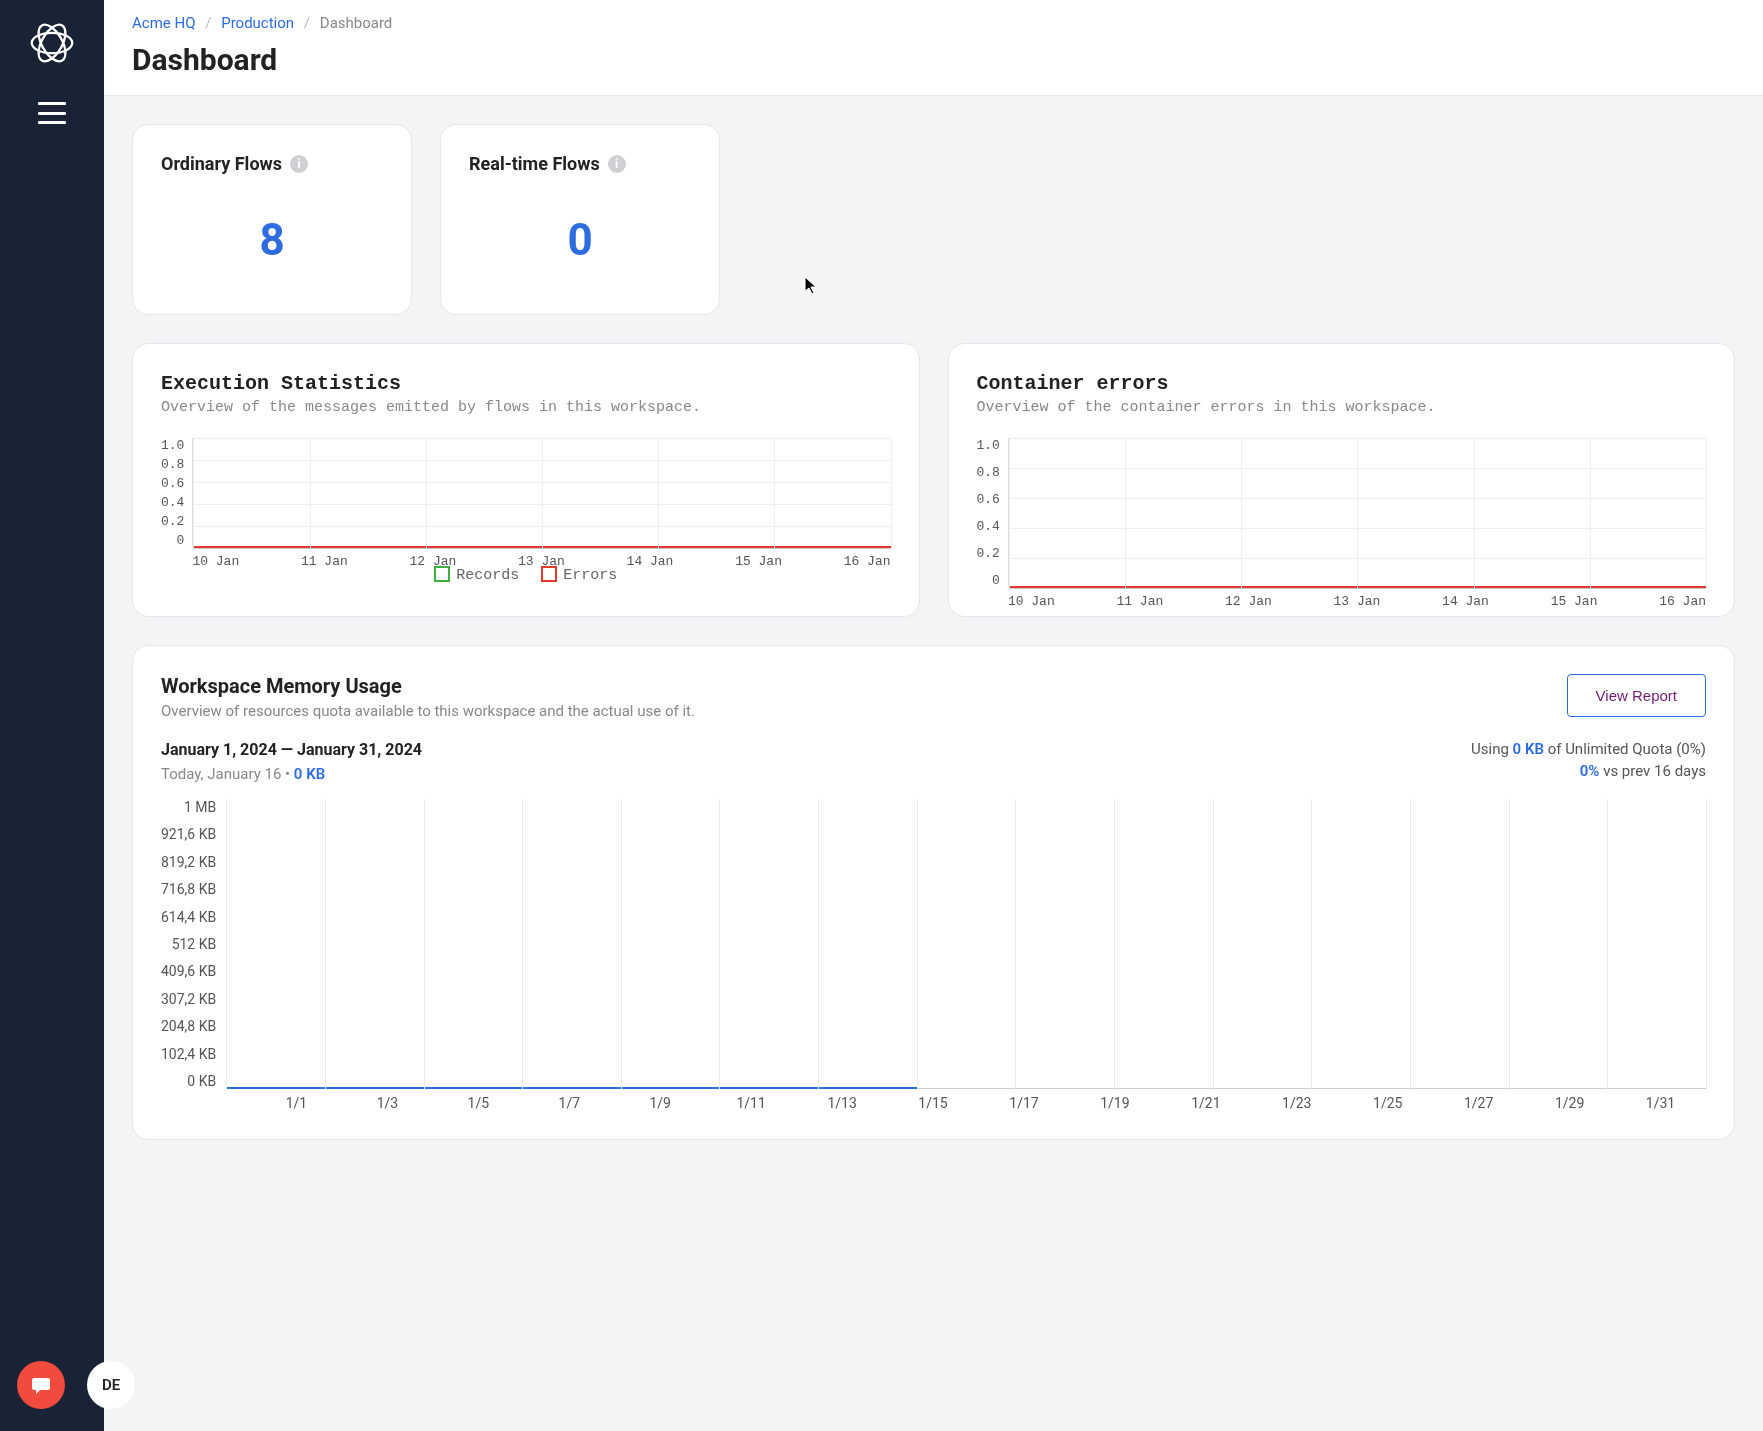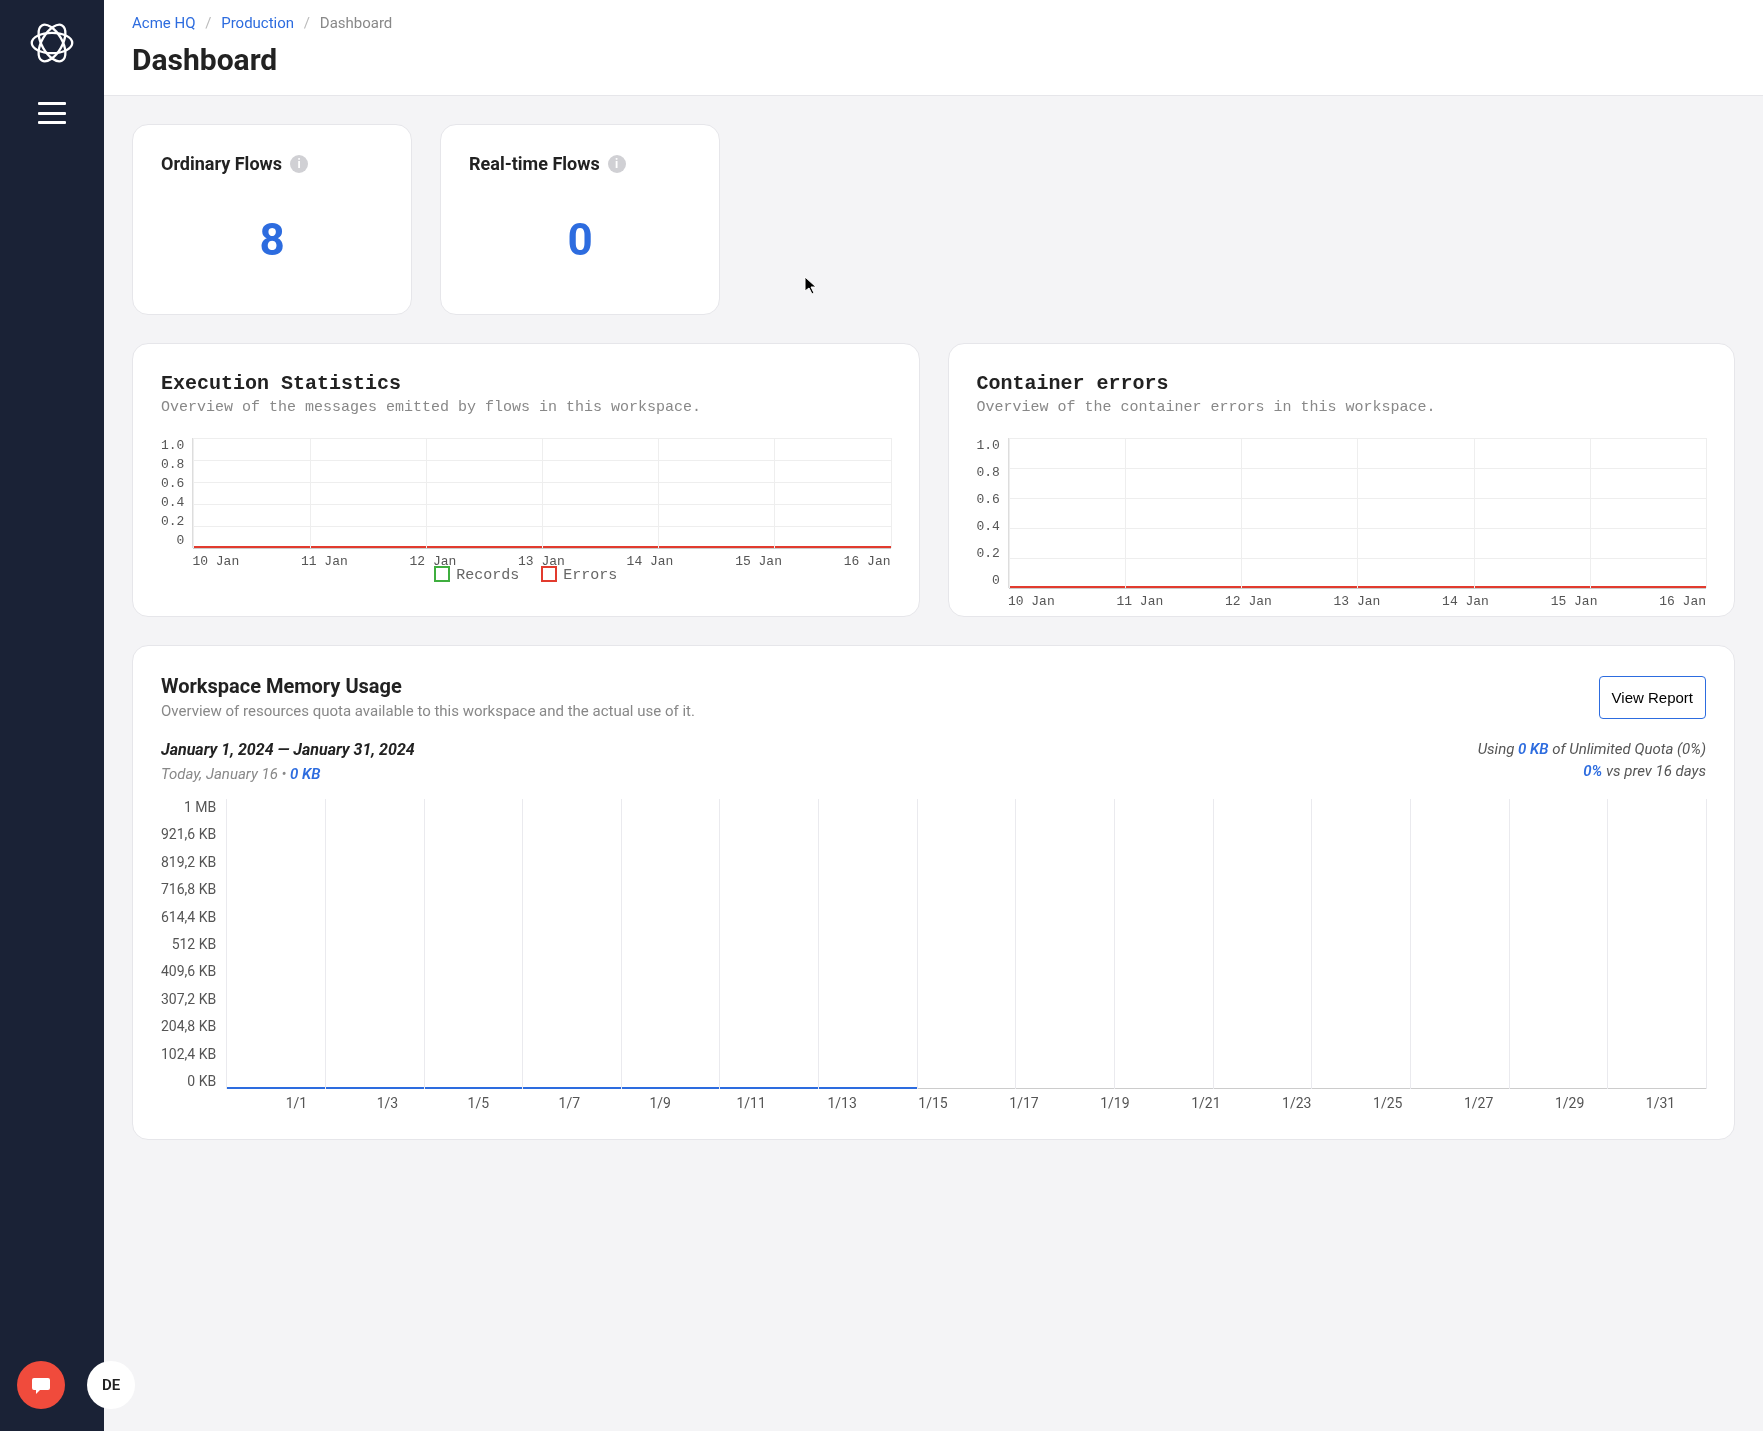--- a/index.html
+++ b/index.html
@@ -109,26 +109,26 @@
   .chart-grid { position:relative; height:100%; border-left:1px solid #ddd; }
   .chart-grid .hline { position:absolute; left:0; right:0; border-top:1px solid #eee; }
   .chart-grid .vline { position:absolute; top:0; bottom:0; border-left:1px solid #eee; }
   .chart-grid .baseline { border-top:1px solid #ccc; }
   .chart-series { position:absolute; left:0; right:0; height:2px; }
   .chart-xaxis { display:flex; justify-content:space-between; font-size:13px; color:#555; margin-top:6px; }
   .chart-legend { display:flex; gap:22px; justify-content:center; margin-top:18px; font-size:15px; color:#666;}
   .legend-swatch { display:inline-block; width:16px; height:16px; border:2px solid; margin-right:6px; vertical-align:-3px;}
 
   .mem-card { padding: 28px; }
-  .mem-head { display:flex; justify-content:space-between; align-items:center; margin-bottom: 20px;}
+  .mem-head { display:flex; justify-content:space-between; align-items:flex-start; margin-bottom: 20px;}
   .btn-outline {
-    border:1px solid #2d6cdf; color:#000000; background:#fff;
-    padding: 12px 12px; border-radius:4px; font-size:15px; cursor:pointer;
-  }
-  .mem-meta-row { display:flex; justify-content:space-between; align-items:flex-start; margin-bottom:16px;font-style:italic;}
+    border:1px solid #2d6cdf; color:#701a75; background:#fff;
+    padding: 12px 28px; border-radius:4px; font-size:15px; cursor:pointer;
+  }
+  .mem-meta-row { display:flex; justify-content:space-between; align-items:flex-start; margin-bottom:16px;}
   .mem-range { font-size:16px; font-weight:700; }
   .mem-today { font-size:15px; color:#888; margin-top:6px;}
   .mem-today .highlight { color:#2d6cdf; font-weight:600;}
   .mem-usage { text-align:right; font-size:15px; color:#555;}
   .mem-usage .highlight { color:#2d6cdf; font-weight:600;}
   .mem-usage .line2 { margin-top:4px;}
 
   .mem-chart-yaxis { display:flex; flex-direction:column; justify-content:space-between; align-items:flex-end; padding-right:10px; font-size:14px; color:#555; }
   .mem-chart-body { flex:1; position:relative; }
   .mem-chart-xaxis { display:flex; font-size:14px; color:#555; margin-top:6px; margin-left:0;}

